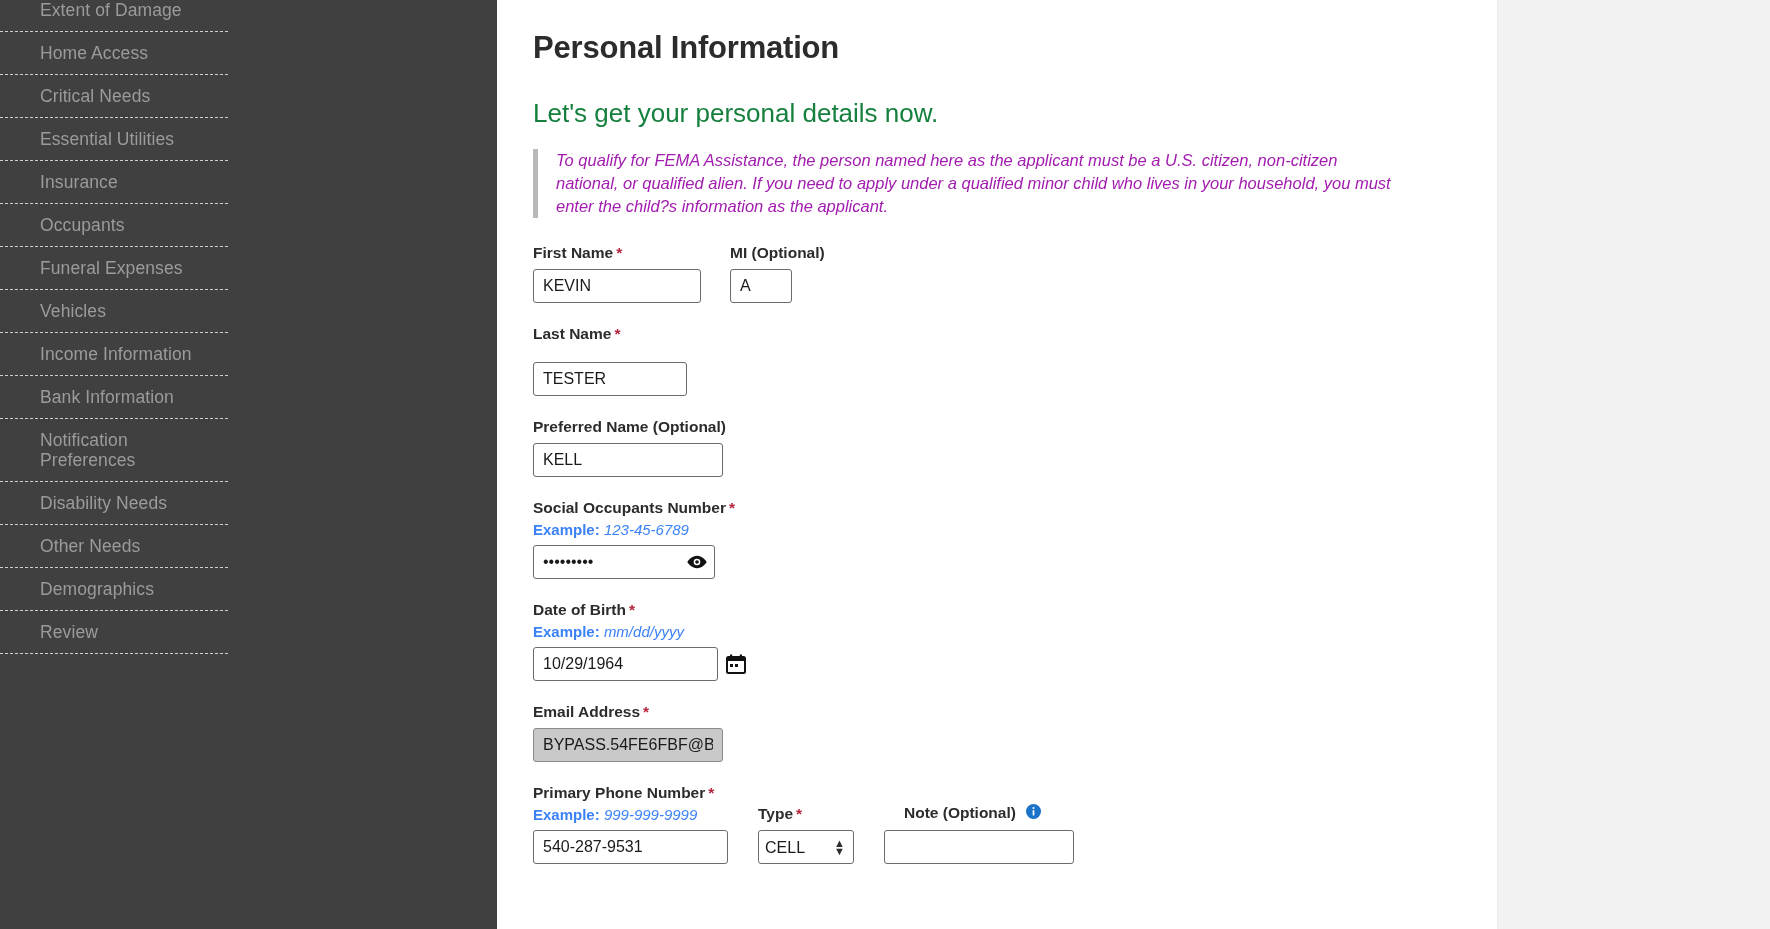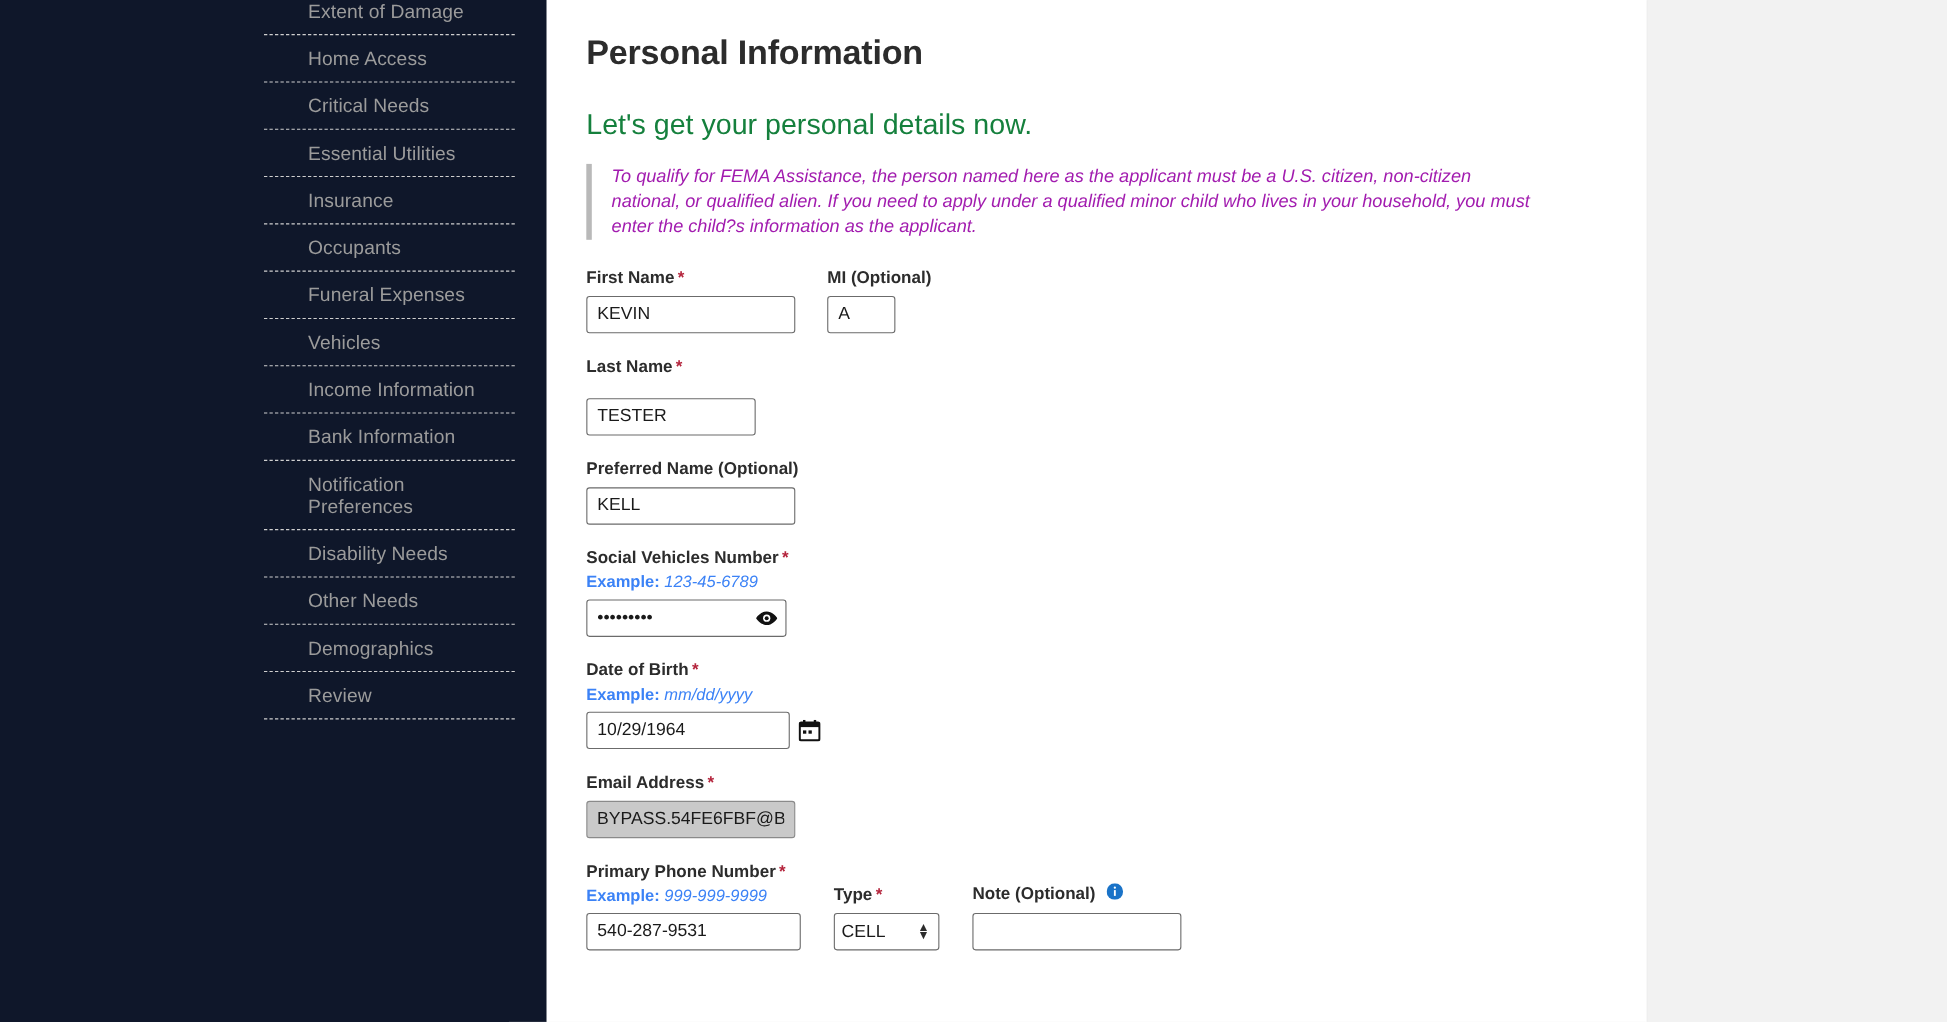--- a/index.html
+++ b/index.html
@@ -15,24 +15,23 @@
   .page {
     position: relative;
     width: 1770px;
     height: 929px;
     display: flex;
   }
 
   
   .sidebar {
     width: 497px;
-    padding-left: 240px;
     padding-top: 0;
     flex: 0 0 497px;
-    background: #0f172a;
+    background: #404040;
   }
   .nav-list {
     list-style: none;
     margin: 0;
     padding: 0;
     width: 228px;
   }
   .nav-item {
     font-size: 17.5px;
     color: #9b9b9b;
@@ -117,21 +116,21 @@
     background: #fff;
     color: #1a1a1a;
     outline: none;
   }
   input.txt.disabled {
     background: #c9c9c9;
     border: 1px solid #8a8a8a;
     color: #1a1a1a;
   }
 
-  .w-first { width: 190px; }
+  .w-first { width: 168px; }
   .w-mi    { width: 62px; }
   .w-last  { width: 154px; margin-top: 12px; }
   .w-pref  { width: 190px; }
   .w-ssn   { width: 182px; padding-right: 32px; }
   .w-dob   { width: 185px; }
   .w-email { width: 190px; }
   .w-phone { width: 195px; }
   .w-note  { width: 190px; }
 
   .ssn-wrap { position: relative; display: inline-block; }
@@ -185,21 +184,21 @@
     text-align: center;
   }
   .phone-col { margin-right: 30px; }
   .type-col  { margin-right: 30px; }
 
   .info-dot {
     display: inline-block;
     vertical-align: middle;
     margin-left: 6px;
   }
-  .label-inline { display: flex; align-items: center; }
+  .label-inline { display: flex; align-items: center; margin-left: 20px; }
 </style>
 </head>
 <body>
 
 <div class="page">
 
   <nav class="sidebar">
     <ul class="nav-list">
       <li class="nav-item">Extent of Damage</li>
       <li class="nav-item">Home Access</li>
@@ -249,21 +248,21 @@
         <input class="txt w-last" type="text" value="TESTER" style="">
       </div>
 
       <div class="field-block">
         <label class="f-label">Preferred Name (Optional)</label>
         <input class="txt w-pref" type="text" value="KELL" style="">
       </div>
 
       <div class="field-block">
         <label class="f-label">
-          <span>Social Vehicles Number</span><span class="req">*</span>
+          <span>Social Occupants Number</span><span class="req">*</span>
         </label>
         <div class="example">
           <span>Example:</span>
           <i>123-45-6789</i>
         </div>
         <div class="ssn-wrap">
           <input class="txt w-ssn" type="text" value="•••••••••" style="">
           <button class="eye-btn" aria-label="toggle ssn visibility">
             <svg width="20" height="14" viewBox="0 0 20 14">
               <path d="M10 0.8C5.2 0.8 1.6 5 0.6 6.6c-0.2 0.3-0.2 0.6 0 0.9C1.6 9 5.2 13.2 10 13.2s8.4-4.2 9.4-5.8c0.2-0.3 0.2-0.6 0-0.9C18.4 5 14.8 0.8 10 0.8z" fill="#111"></path>

